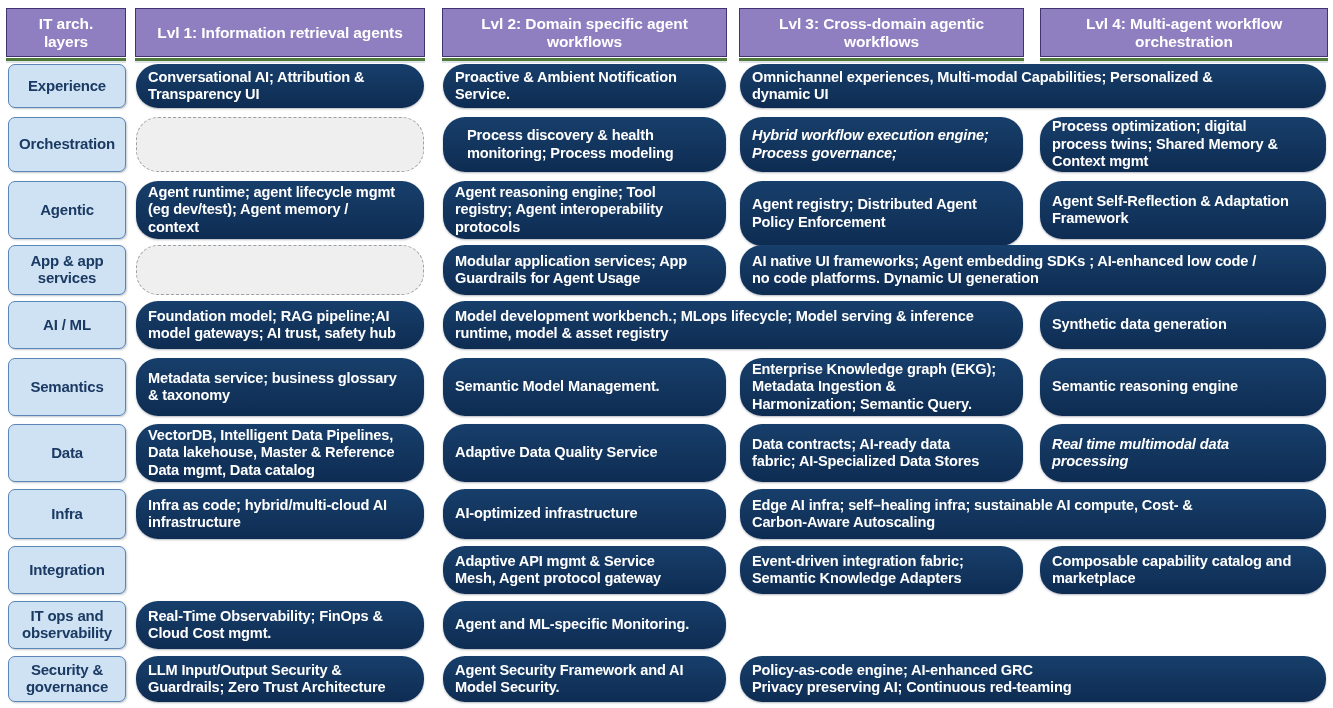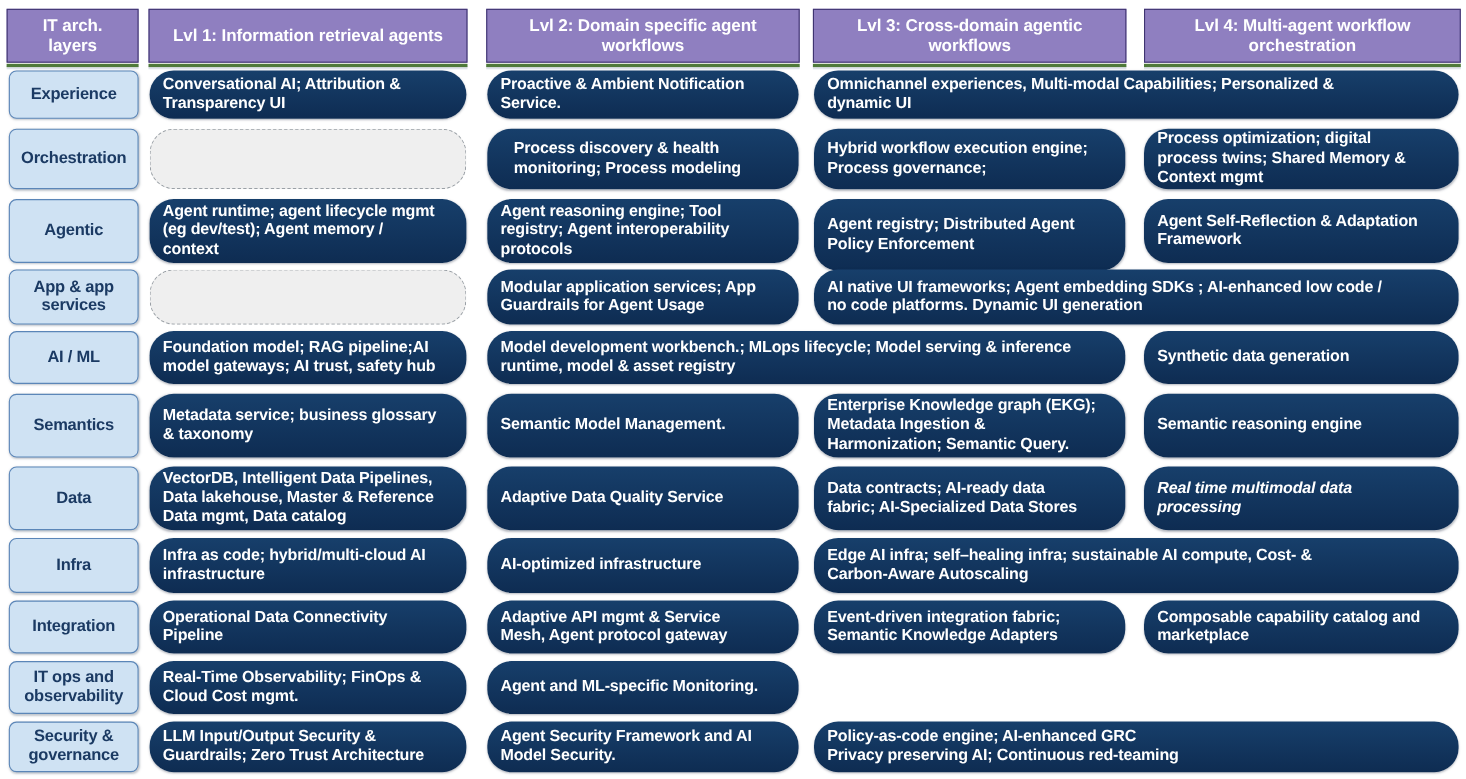--- a/index.html
+++ b/index.html
@@ -178,21 +178,21 @@
 dynamic UI</span>
     </div>
 
   <div class="cell empty" style="left:136px; top:117px; width:288px; height:55px;">
     <span class="cell-text"></span>
     </div>
   <div class="cell" style="left:443px; top:117px; width:283px; height:55px;padding-left:24px;">
     <span class="cell-text">Process discovery &amp; health
 monitoring; Process modeling</span>
     </div>
-  <div class="cell" style="left:740px; top:117px; width:283px; height:55px;">
+  <div class="cell" style="left:740px; top:117px; width:283px; height:55px;font-style:italic;">
     <span class="cell-text">Hybrid workflow execution engine;
 Process governance;</span>
     </div>
   <div class="cell" style="left:1040px; top:117px; width:286px; height:55px;">
     <span class="cell-text">Process optimization; digital
 process twins; Shared Memory &amp;
 Context mgmt</span>
     </div>
 
   <div class="cell" style="left:136px; top:181px; width:288px; height:58px;">
@@ -276,24 +276,20 @@
 infrastructure</span>
     </div>
   <div class="cell" style="left:443px; top:489px; width:283px; height:50px;">
     <span class="cell-text">AI-optimized infrastructure</span>
     </div>
   <div class="cell" style="left:740px; top:489px; width:586px; height:50px;">
     <span class="cell-text">Edge AI infra; self–healing infra; sustainable AI compute, Cost- &amp;
 Carbon-Aware Autoscaling</span>
     </div>
 
-  <div class="cell" style="left:136px; top:546px; width:288px; height:48px;">
-    <span class="cell-text">Operational Data Connectivity
-Pipeline</span>
-    </div>
   <div class="cell" style="left:443px; top:546px; width:283px; height:48px;">
     <span class="cell-text">Adaptive API mgmt &amp; Service
 Mesh, Agent protocol gateway</span>
     </div>
   <div class="cell" style="left:740px; top:546px; width:283px; height:48px;">
     <span class="cell-text">Event-driven integration fabric;
 Semantic Knowledge Adapters</span>
     </div>
   <div class="cell" style="left:136px; top:601px; width:288px; height:48px;">
     <span class="cell-text">Real-Time Observability; FinOps &amp;

